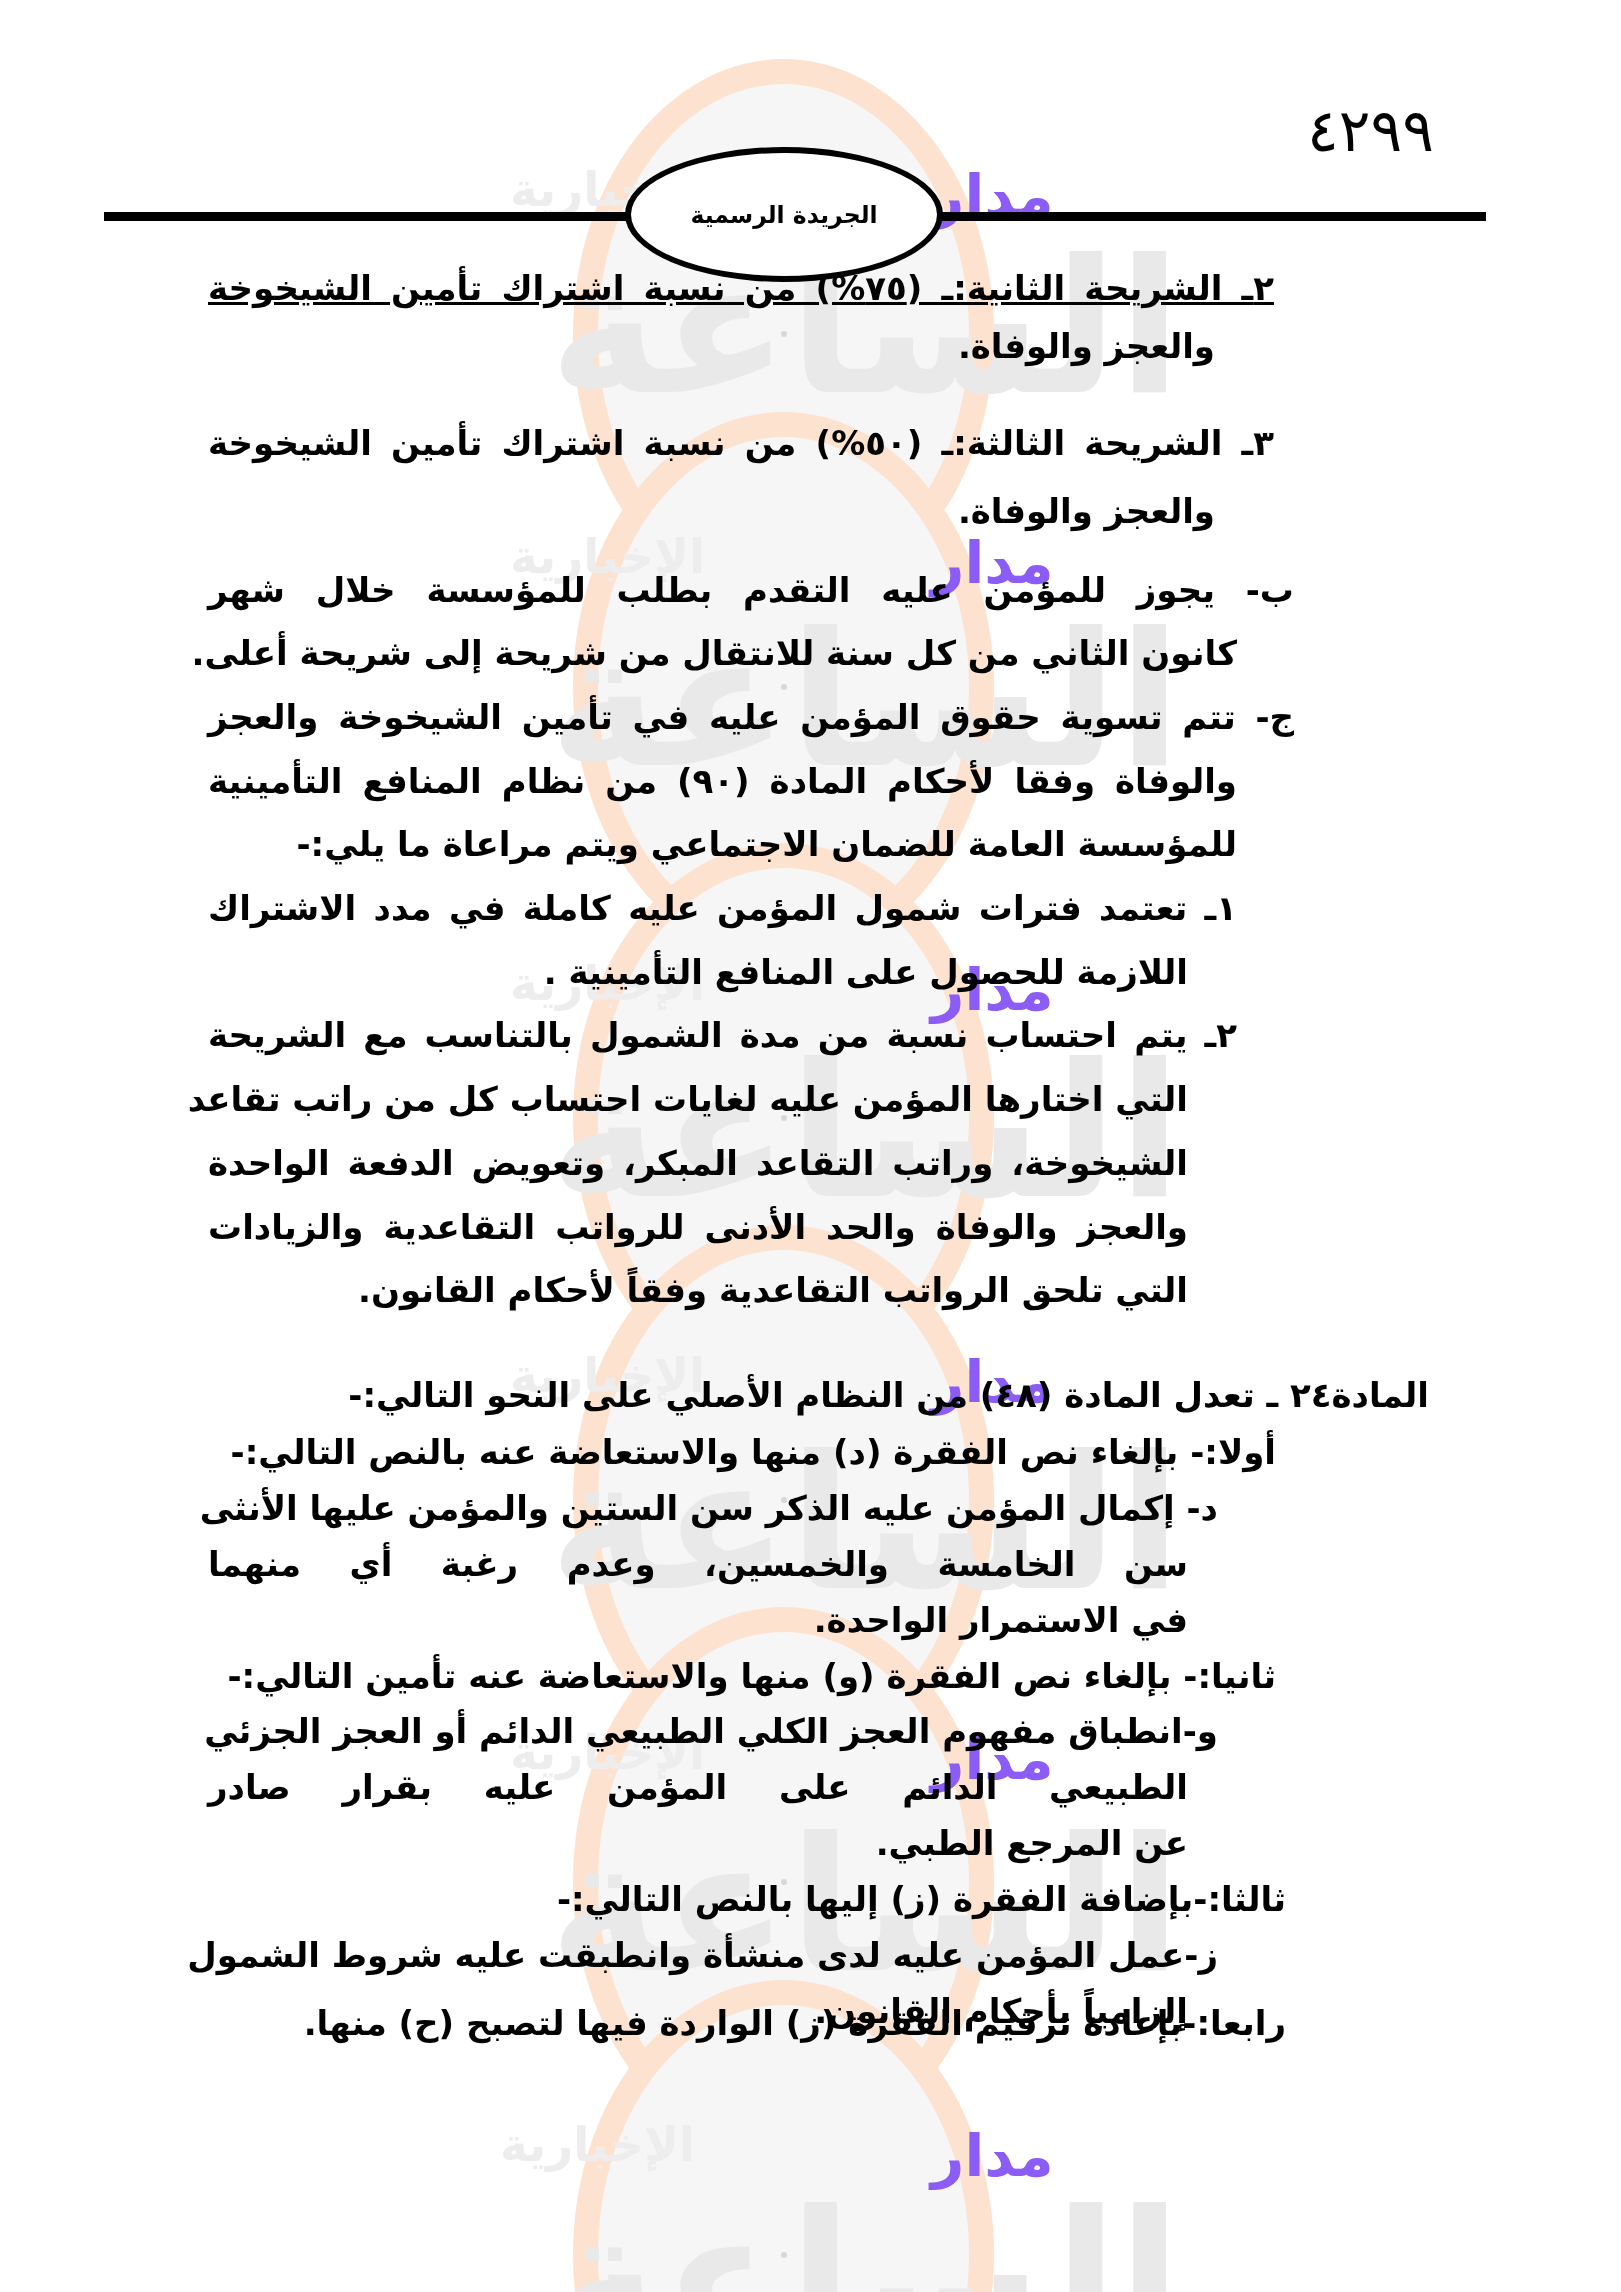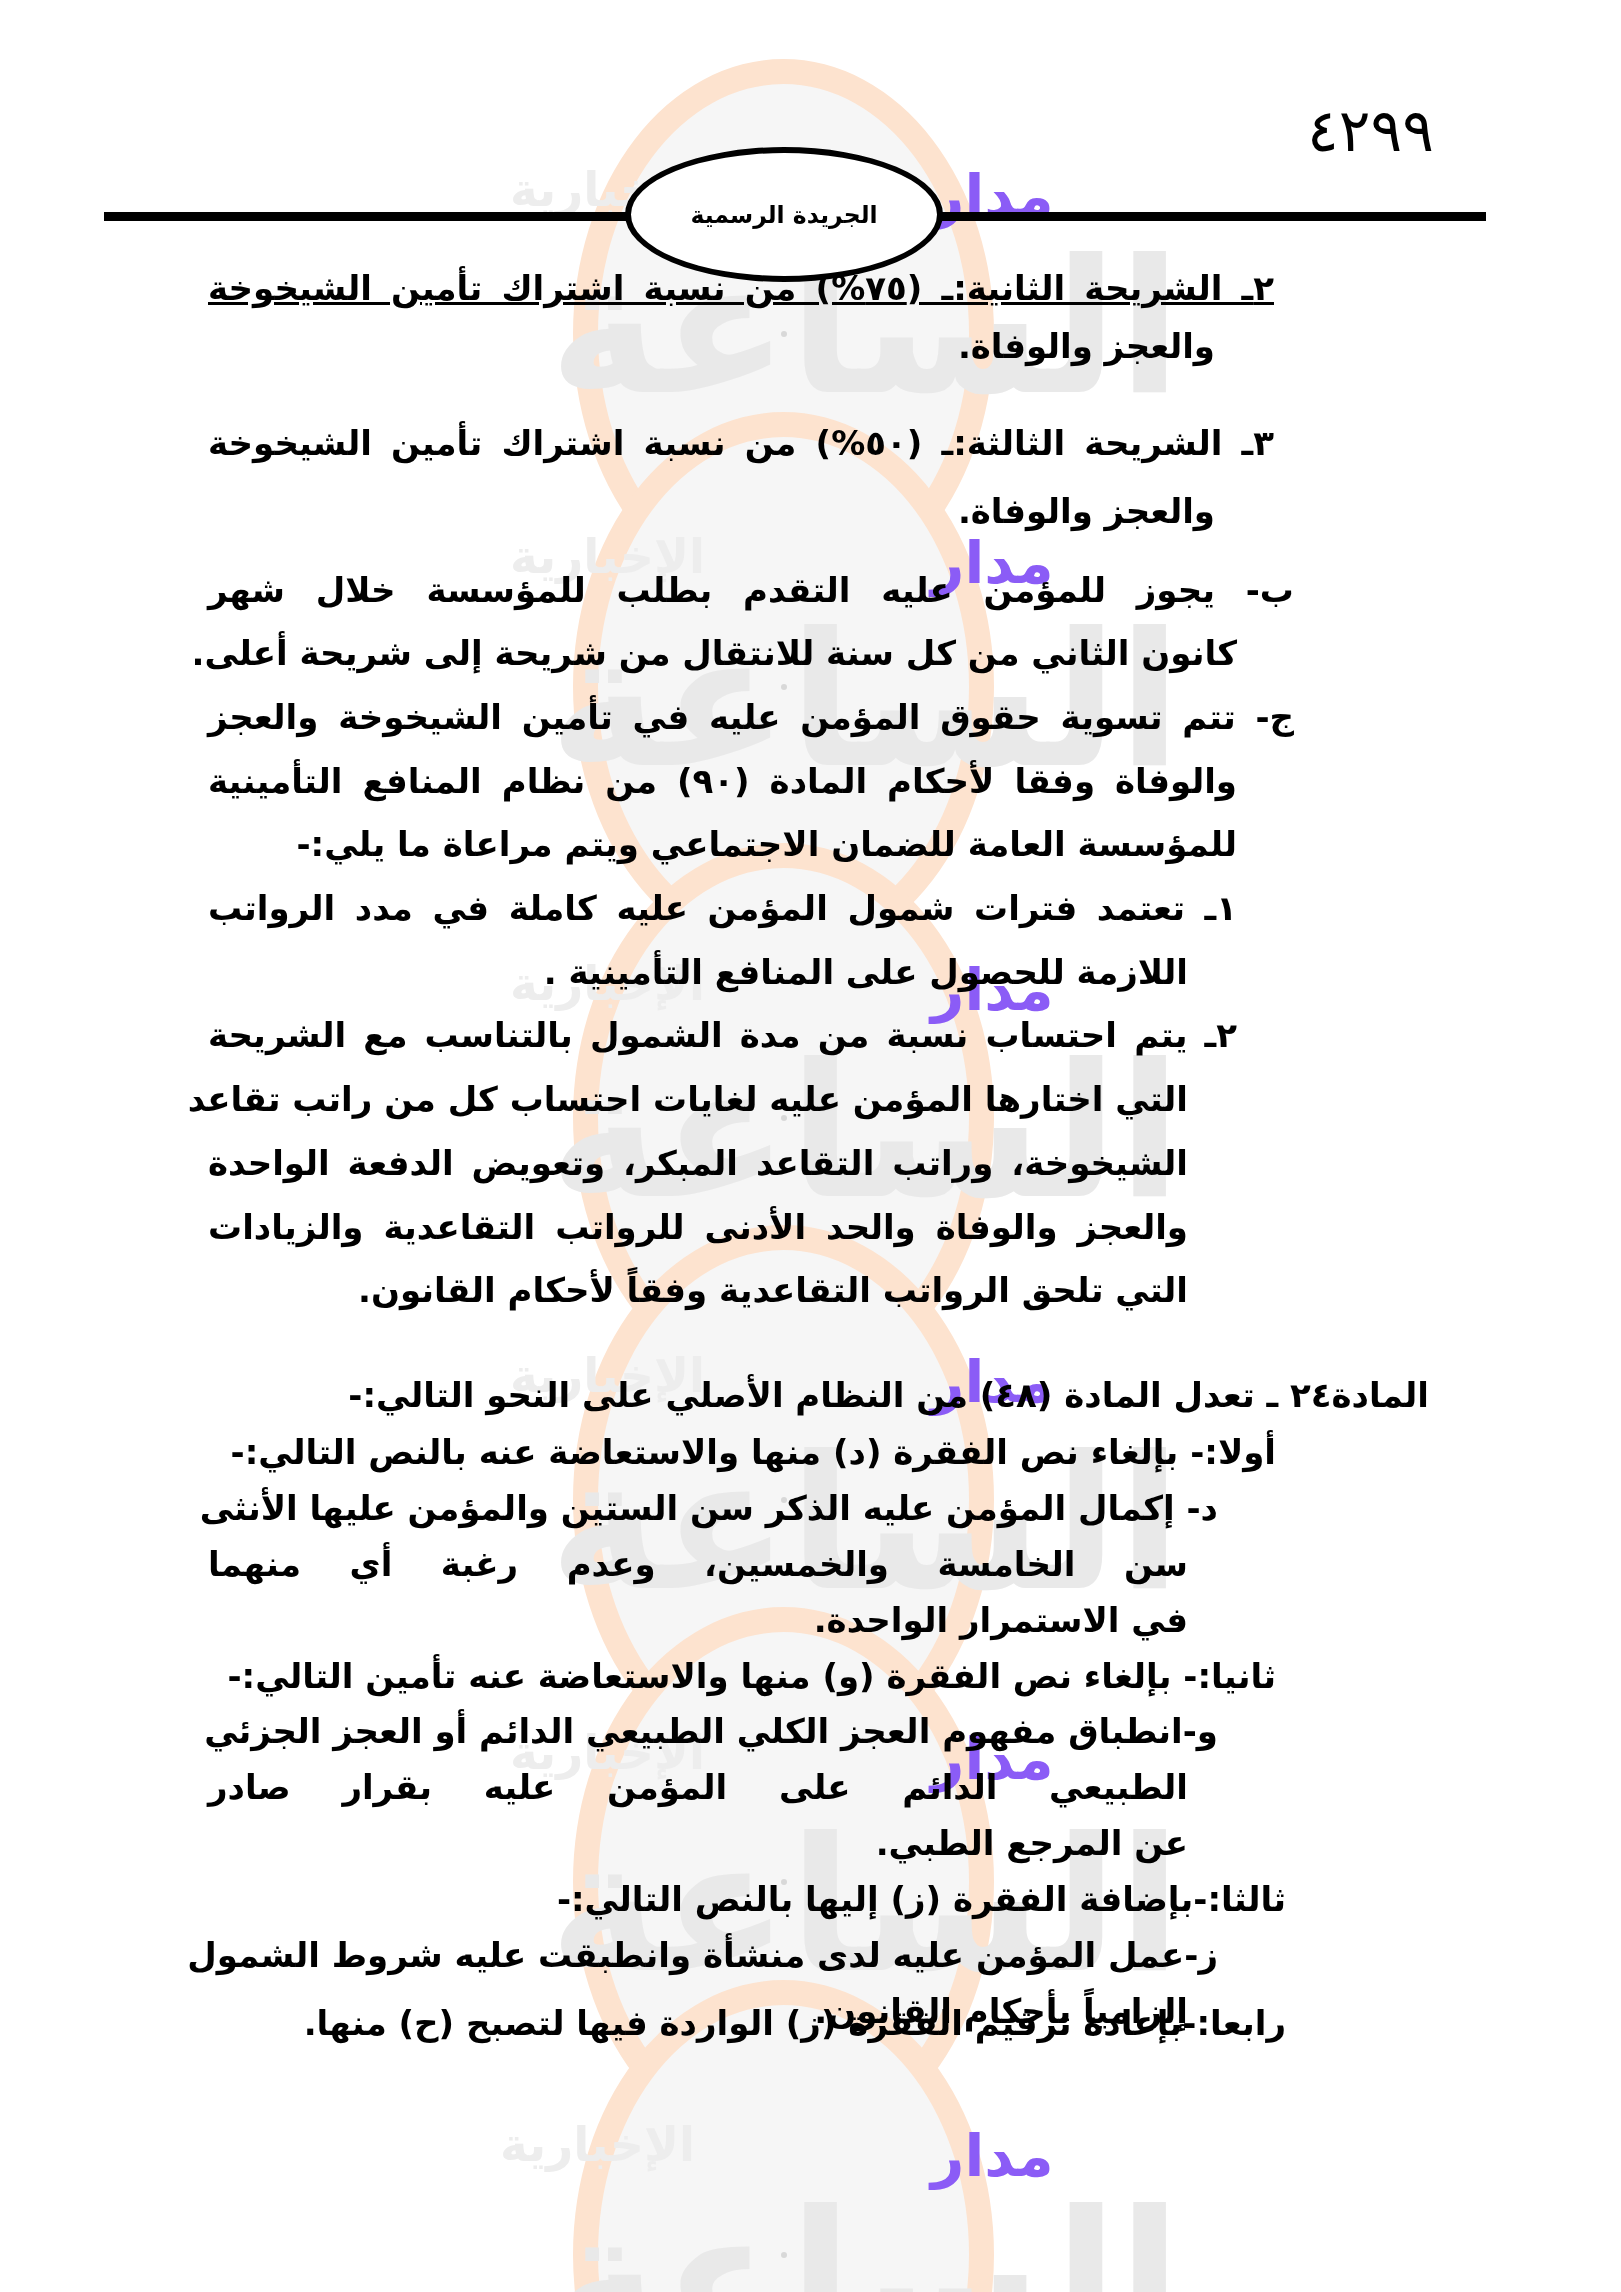--- a/index.html
+++ b/index.html
@@ -70,21 +70,21 @@
 
 <div class="line justify" style="top:265px;  left:208px; width:1066px;text-decoration:underline;">٢ـ الشريحة الثانية:ـ (٧٥%) من نسبة اشتراك تأمين الشيخوخة</div>
 <div class="line" style="top:323px;  left:588px; width:627px;">والعجز والوفاة.</div>
 <div class="line justify" style="top:420px;  left:208px; width:1066px;">٣ـ الشريحة الثالثة:ـ (٥٠%) من نسبة اشتراك تأمين الشيخوخة</div>
 <div class="line" style="top:488px;  left:588px; width:627px;">والعجز والوفاة.</div>
 <div class="line justify" style="top:567px;  left:208px; width:1086px;">ب- يجوز للمؤمن عليه التقدم بطلب للمؤسسة خلال شهر</div>
 <div class="line" style="top:630px;  left:235px; width:1002px;">كانون الثاني من كل سنة للانتقال من شريحة إلى شريحة أعلى.</div>
 <div class="line justify" style="top:694px;  left:208px; width:1086px;">ج- تتم تسوية حقوق المؤمن عليه في تأمين الشيخوخة والعجز</div>
 <div class="line justify" style="top:758px;  left:208px; width:1029px;">والوفاة وفقا لأحكام المادة (٩٠) من نظام المنافع التأمينية</div>
 <div class="line" style="top:821px;  left:208px; width:1029px;">للمؤسسة العامة للضمان الاجتماعي ويتم مراعاة ما يلي:-</div>
-<div class="line justify" style="top:885px;  left:208px; width:1029px;">١ـ تعتمد فترات شمول المؤمن عليه كاملة في مدد الرواتب</div>
+<div class="line justify" style="top:885px;  left:208px; width:1029px;">١ـ تعتمد فترات شمول المؤمن عليه كاملة في مدد الاشتراك</div>
 <div class="line" style="top:949px;  left:208px; width:980px;">اللازمة للحصول على المنافع التأمينية .</div>
 <div class="line justify" style="top:1012px; left:208px; width:1029px;">٢ـ يتم احتساب نسبة من مدة الشمول بالتناسب مع الشريحة</div>
 <div class="line justify" style="top:1076px; left:208px; width:980px;">التي اختارها المؤمن عليه لغايات احتساب كل من راتب تقاعد</div>
 <div class="line justify" style="top:1140px; left:208px; width:980px;">الشيخوخة، وراتب التقاعد المبكر، وتعويض الدفعة الواحدة</div>
 <div class="line justify" style="top:1204px; left:208px; width:980px;">والعجز والوفاة والحد الأدنى للرواتب التقاعدية والزيادات</div>
 <div class="line" style="top:1267px; left:208px; width:980px;">التي تلحق الرواتب التقاعدية وفقاً لأحكام القانون.</div>
 
 <div class="line" style="top:1372px; left:274px; width:1155px;">المادة٢٤ ـ تعدل المادة (٤٨) من النظام الأصلي على النحو التالي:-</div>
 <div class="line" style="top:1429px; left:235px; width:1041px;">أولا:- بإلغاء نص الفقرة (د) منها والاستعاضة عنه بالنص التالي:-</div>
 <div class="line justify" style="top:1485px; left:208px; width:1010px;">د- إكمال المؤمن عليه الذكر سن الستين والمؤمن عليها الأنثى</div>

